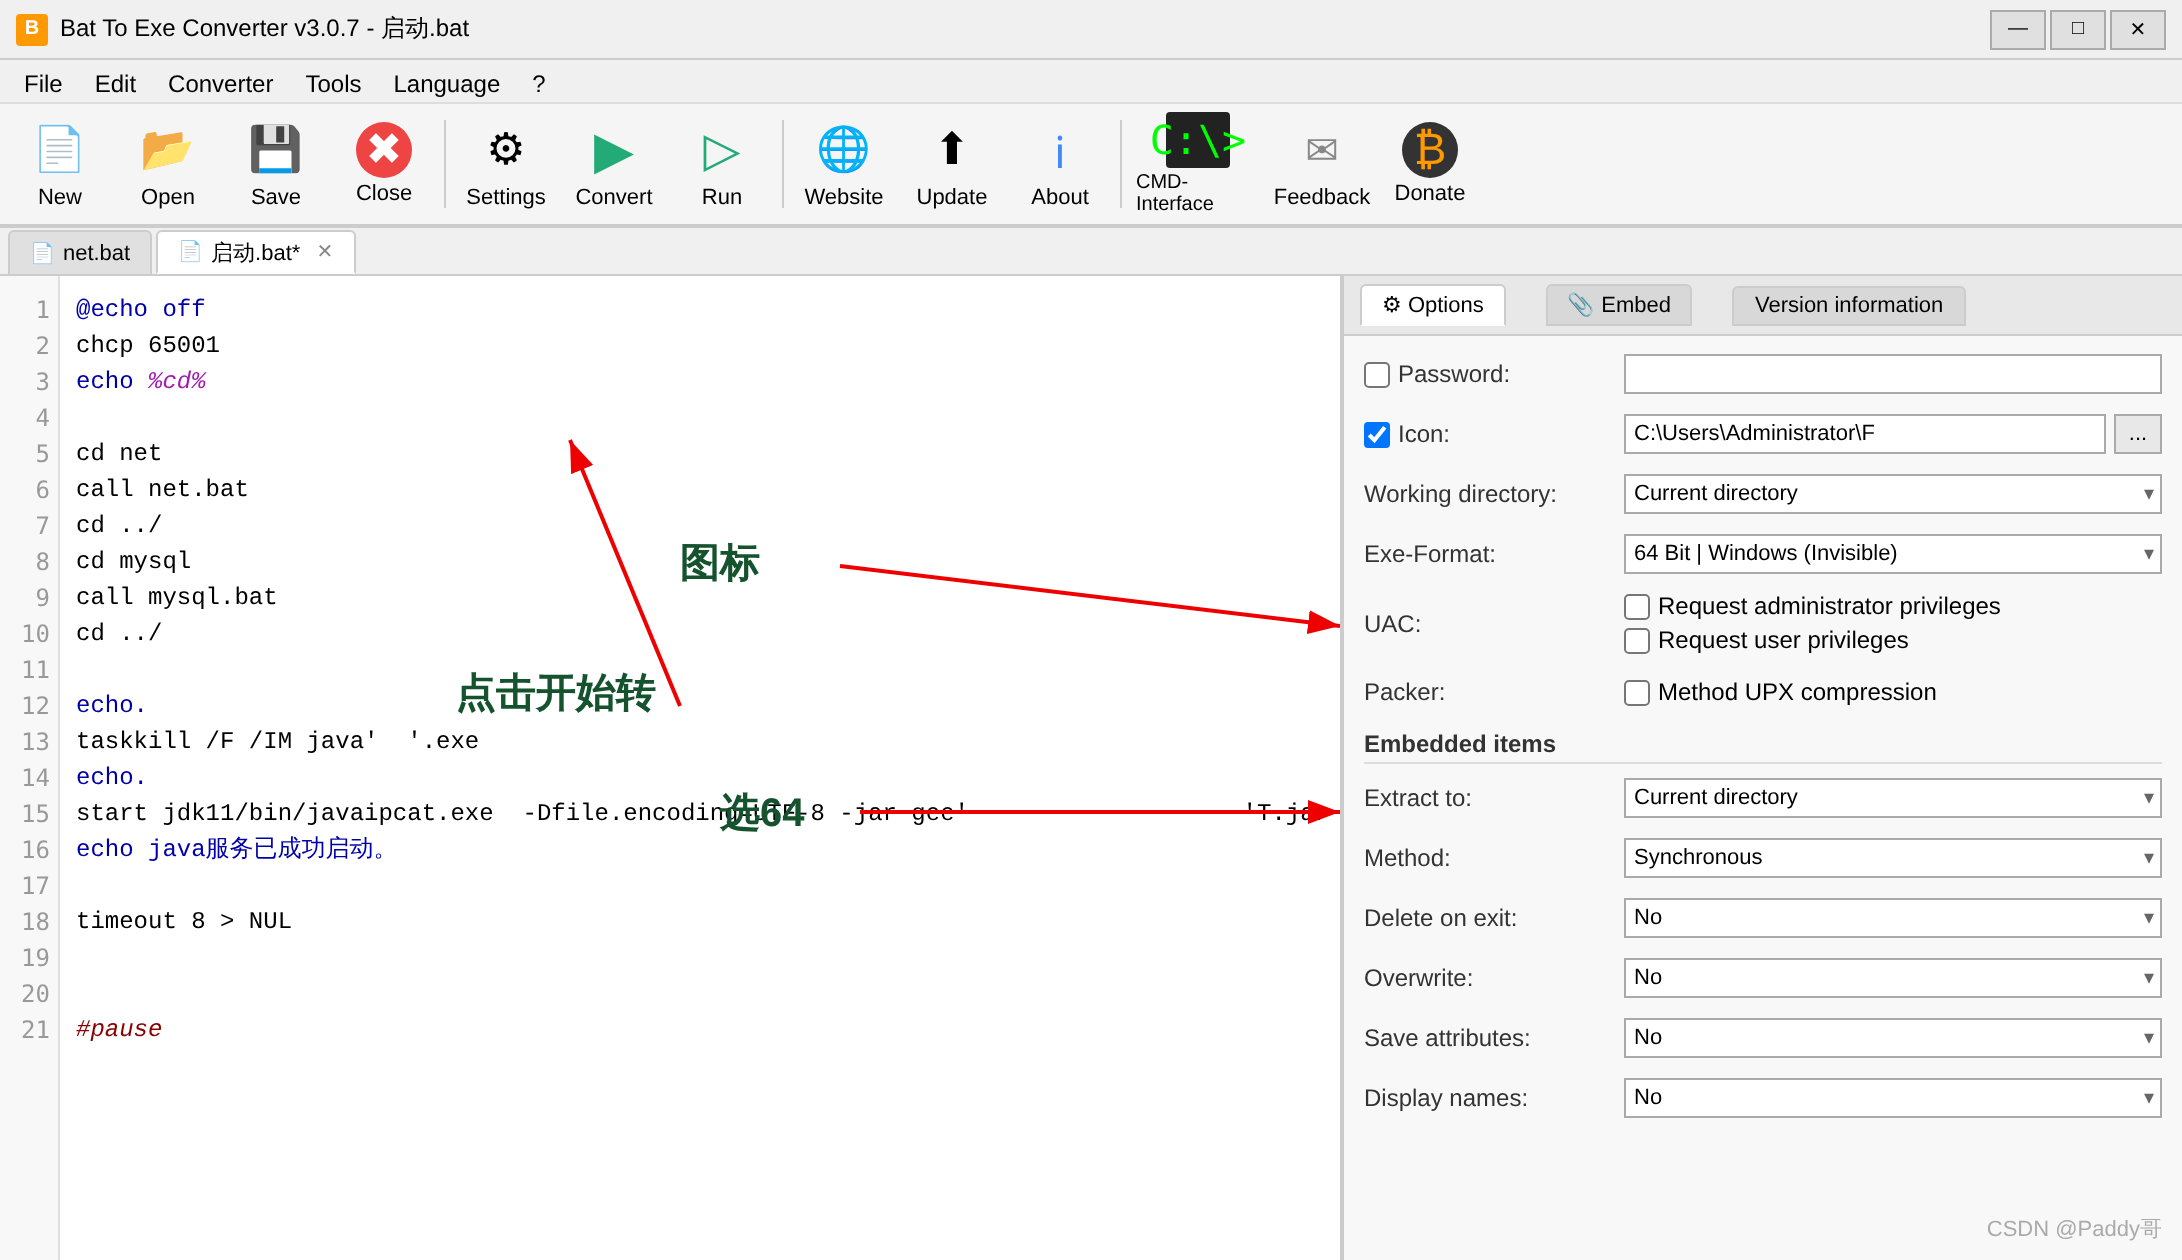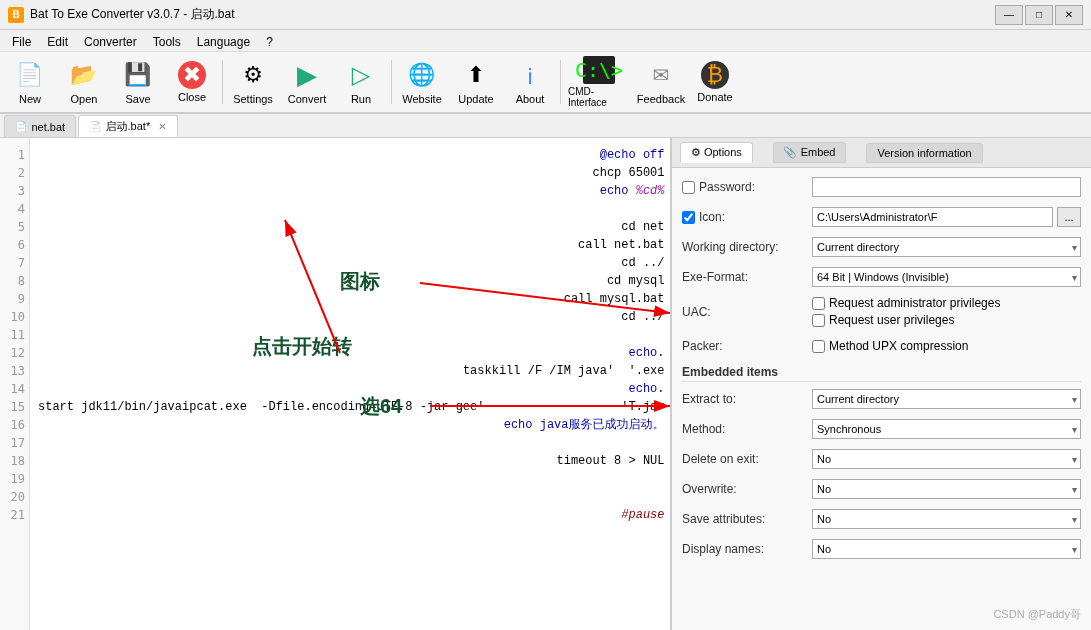--- a/index.html
+++ b/index.html
@@ -30,21 +30,21 @@
     .tab-icon { font-size: 10px; color: #888; }
     .tab-close { font-size: 10px; color: #888; cursor: pointer; margin-left: 4px; }
 
     
     .main-content { display: flex; height: calc(630px - 30px - 22px - 62px - 24px); }
 
     
     .code-editor { flex: 0 0 672px; background: #fff; border-right: 2px solid #ccc; overflow: hidden; position: relative; display: flex; flex-direction: column; }
     .code-area { flex: 1; overflow: auto; display: flex; }
     .line-numbers { background: #f8f8f8; border-right: 1px solid #e0e0e0; padding: 8px 4px; min-width: 30px; text-align: right; color: #999; font-size: 12px; font-family: Consolas, monospace; line-height: 18px; user-select: none; }
-    .code-content { padding: 8px 8px; font-family: Consolas, 'Courier New', monospace; font-size: 12px; line-height: 18px; white-space: pre; flex: 1; text-align: right; }
+    .code-content { padding: 8px 8px; font-family: Consolas, 'Courier New', monospace; font-size: 12px; line-height: 18px; white-space: pre; flex: 1; }
     .kw-echo { color: #00a; }
     .kw-comment { color: #800; font-style: italic; }
     .kw-var { color: #a21caf; font-style: italic; }
 
     
     .annotation-layer { position: absolute; top: 0; left: 0; width: 100%; height: 100%; pointer-events: none; }
     .annotation-text { position: absolute; color: #14532d; font-size: 22px; font-weight: bold; font-family: sans-serif; }
     .arrow-svg { position: absolute; top: 0; left: 0; width: 100%; height: 100%; }
 
     
@@ -213,21 +213,21 @@
 timeout 8 &gt; NUL
 
 
 <span class="kw-comment">#pause</span></div>
     </div>
 
     <div class="annotation-layer">
 
       <span class="annotation-text" style="top: 130px; left: 340px; font-size: 20px;">图标</span>
 
-      <span class="annotation-text" style="top: 195px; left: 252px; font-size: 20px;">点击开始转</span>
+      <span class="annotation-text" style="top: 195px; left: 228px; font-size: 20px;">点击开始转</span>
 
       <span class="annotation-text" style="top: 255px; left: 360px; font-size: 20px;">选64</span>
 
       <svg class="arrow-svg" xmlns="http://www.w3.org/2000/svg">
 
         <defs>
           <marker id="arrowhead" markerWidth="8" markerHeight="6" refX="8" refY="3" orient="auto">
             <polygon points="0 0, 8 3, 0 6" fill="#e00"></polygon>
           </marker>
         </defs>

